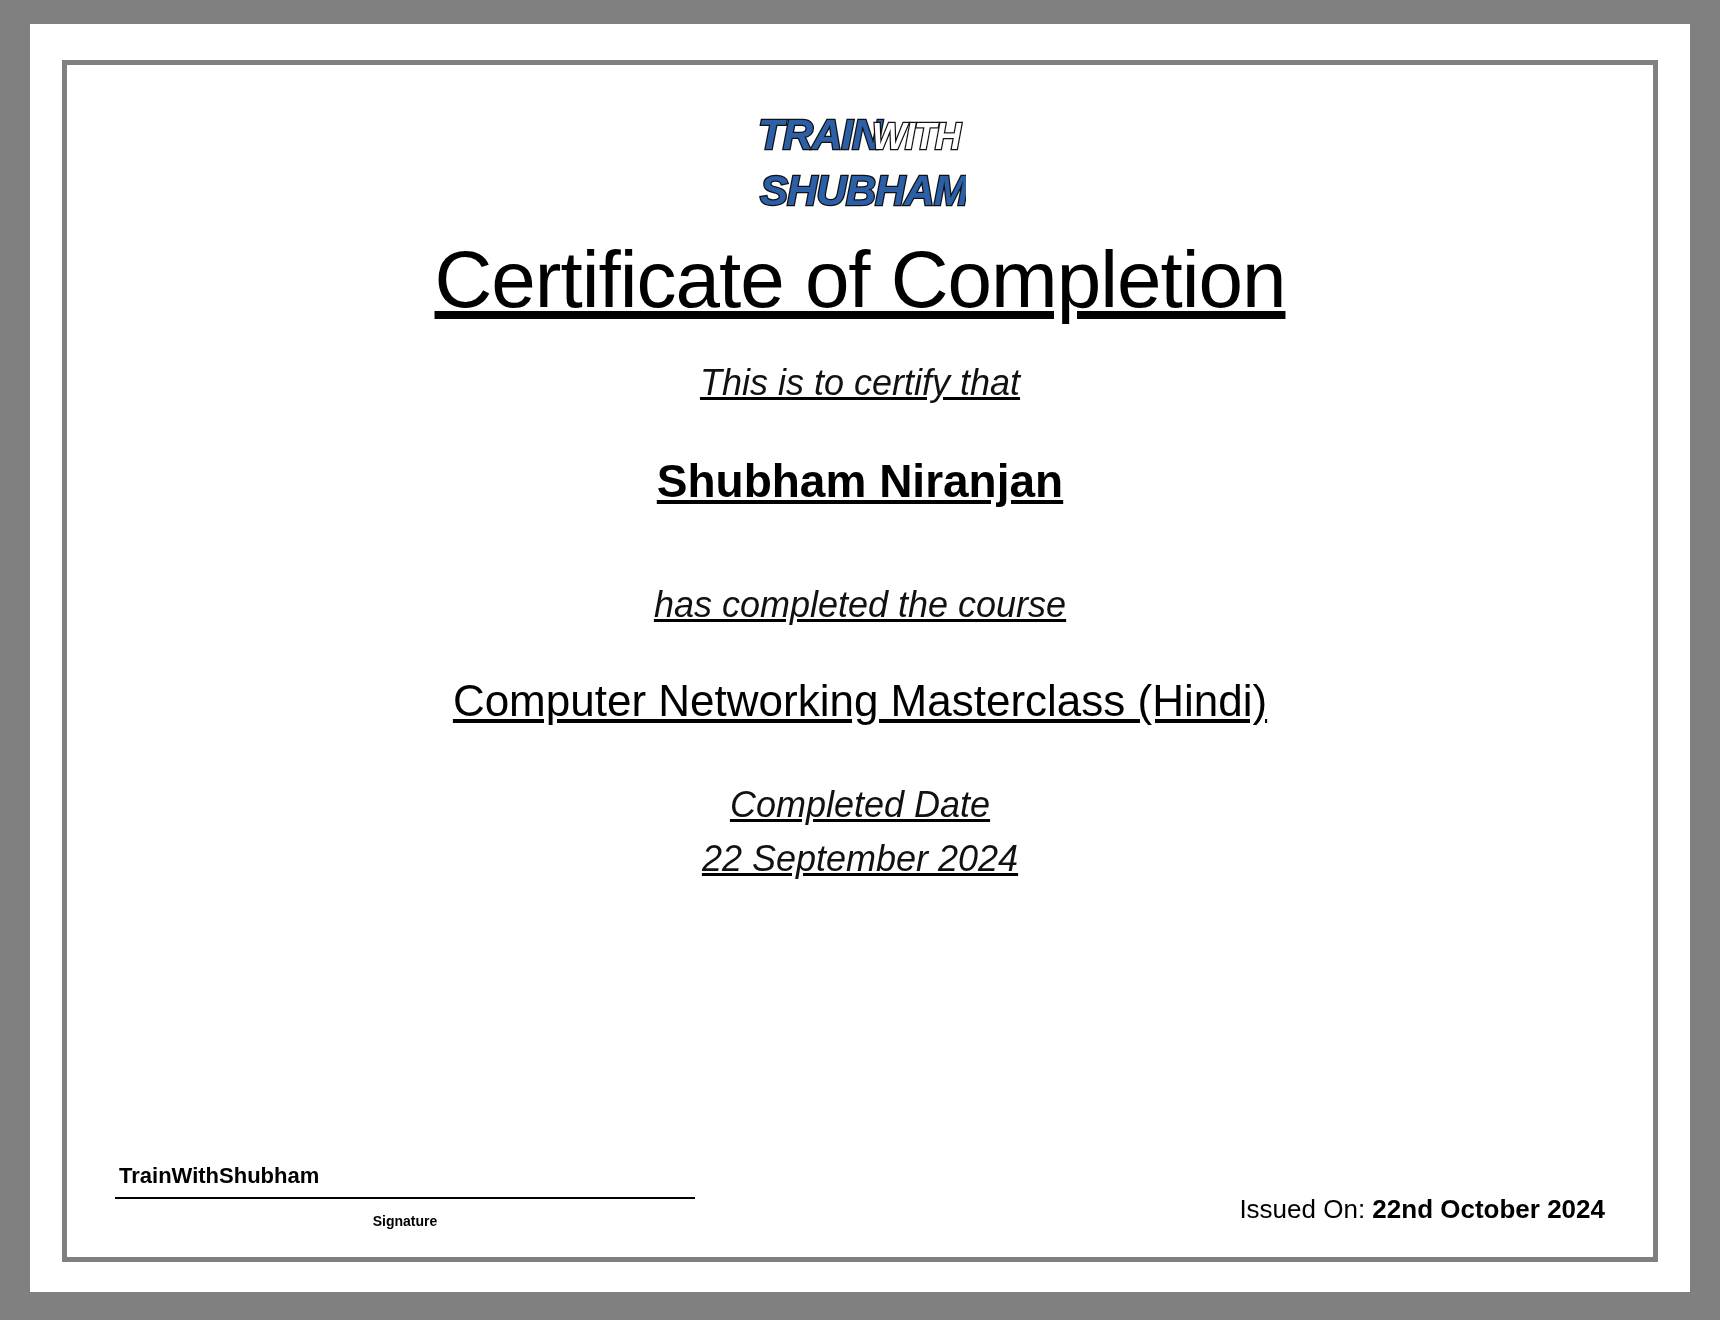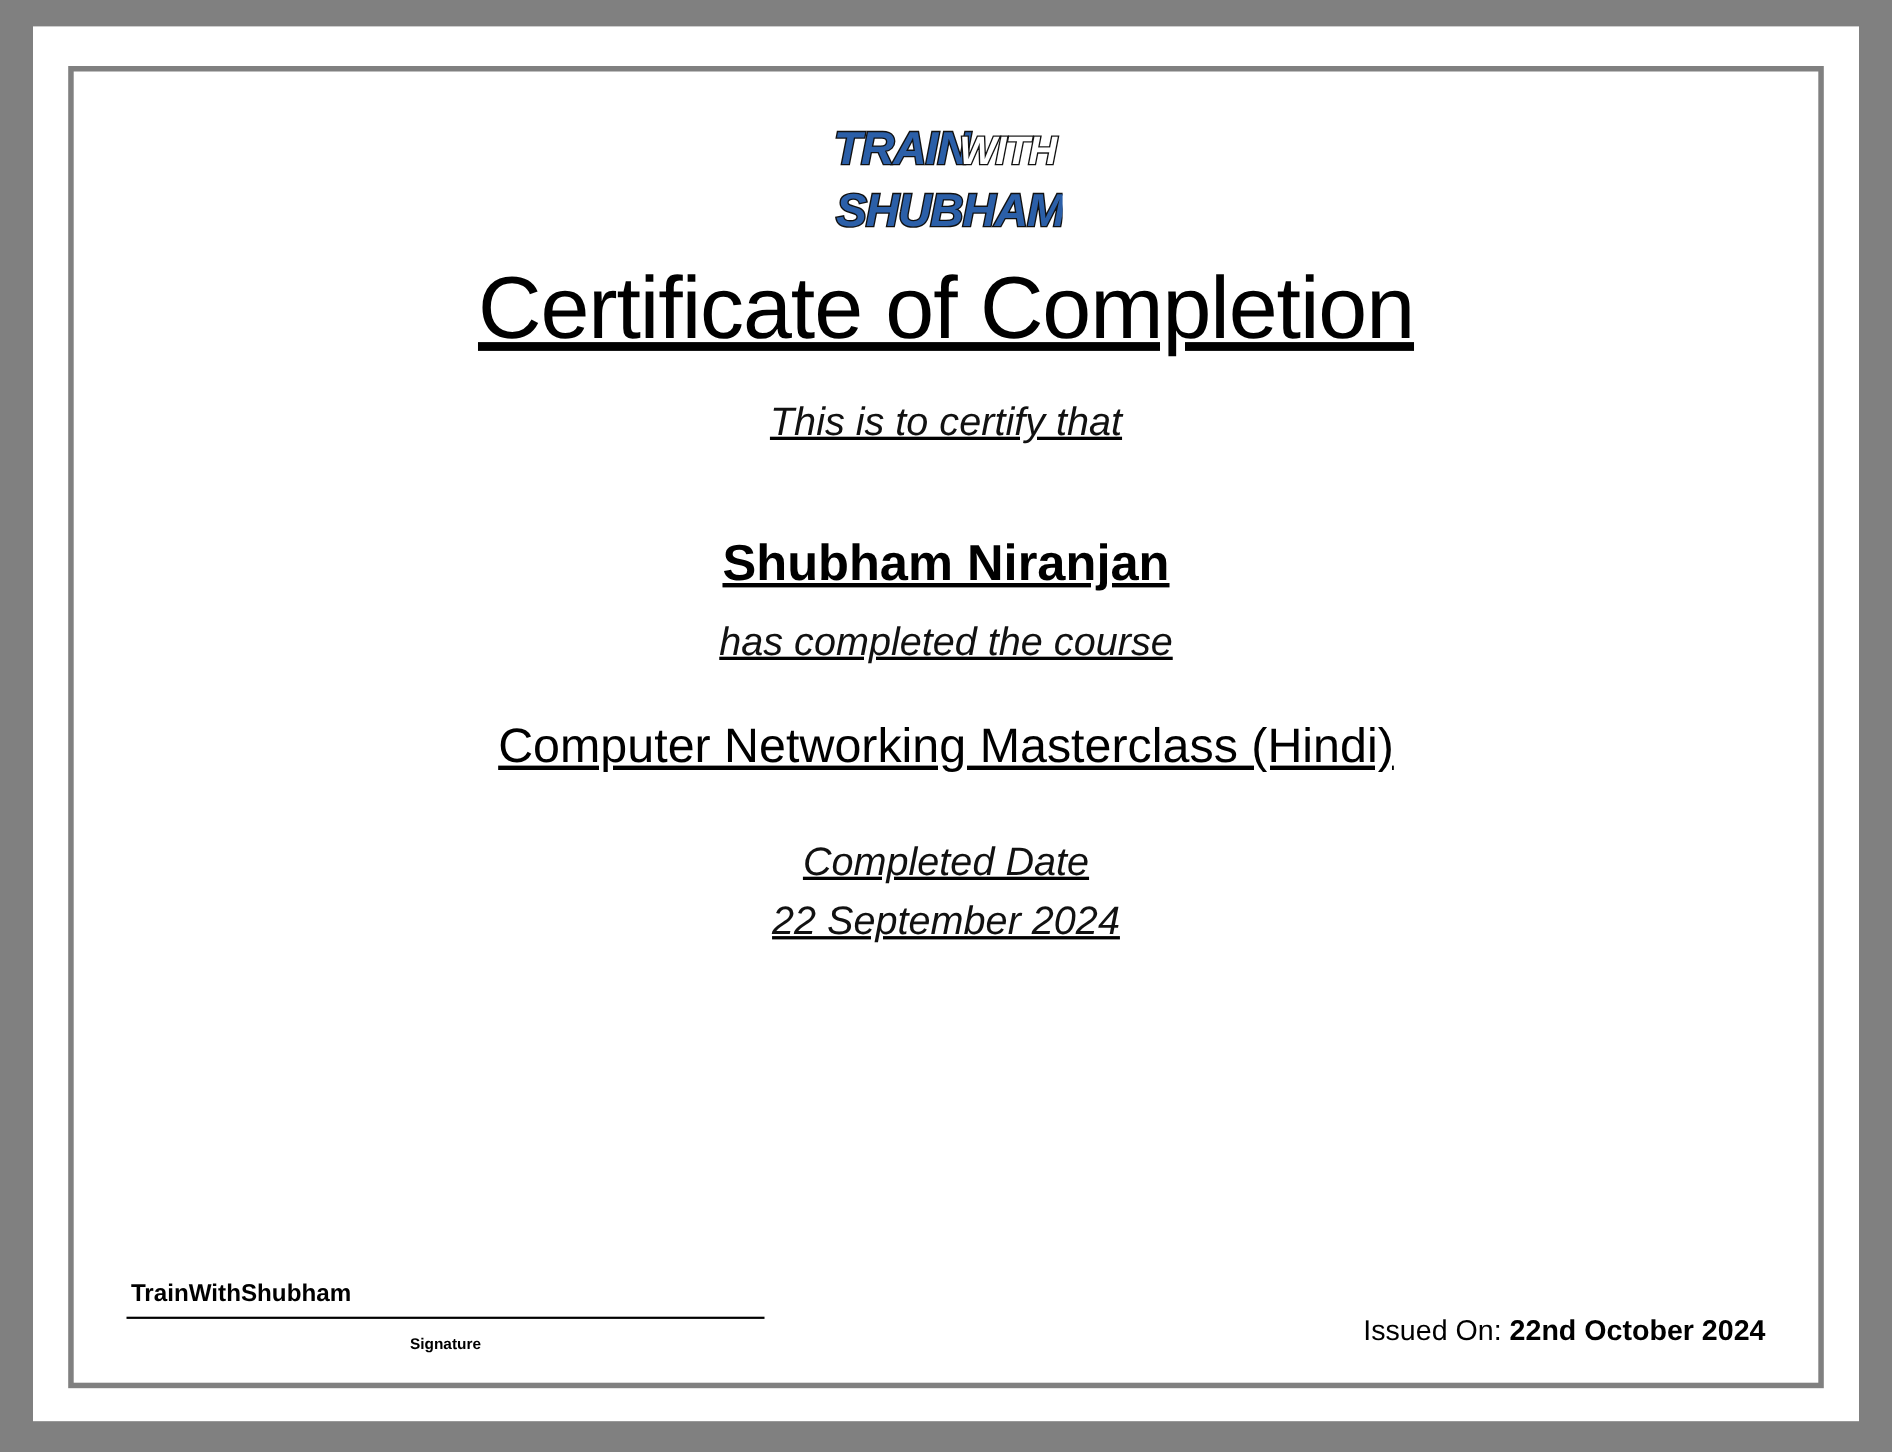--- a/index.html
+++ b/index.html
@@ -67,28 +67,28 @@
     font-size: 36px;
     font-style: italic;
     color: #111111;
     margin-top: 40px;
     text-align: center;
   }
   .recipient {
     font-size: 46px;
     font-weight: bold;
     color: #000000;
-    margin-top: 80px;
+    margin-top: 50px;
     text-align: left;
   }
   .completed-line {
     font-size: 36px;
     font-style: italic;
     color: #111111;
-    margin-top: 24px;
+    margin-top: 76px;
     text-align: center;
   }
   .course {
     font-size: 44px;
     color: #000000;
     margin-top: 50px;
     text-align: center;
   }
   .date-block {
     margin-top: 52px;

